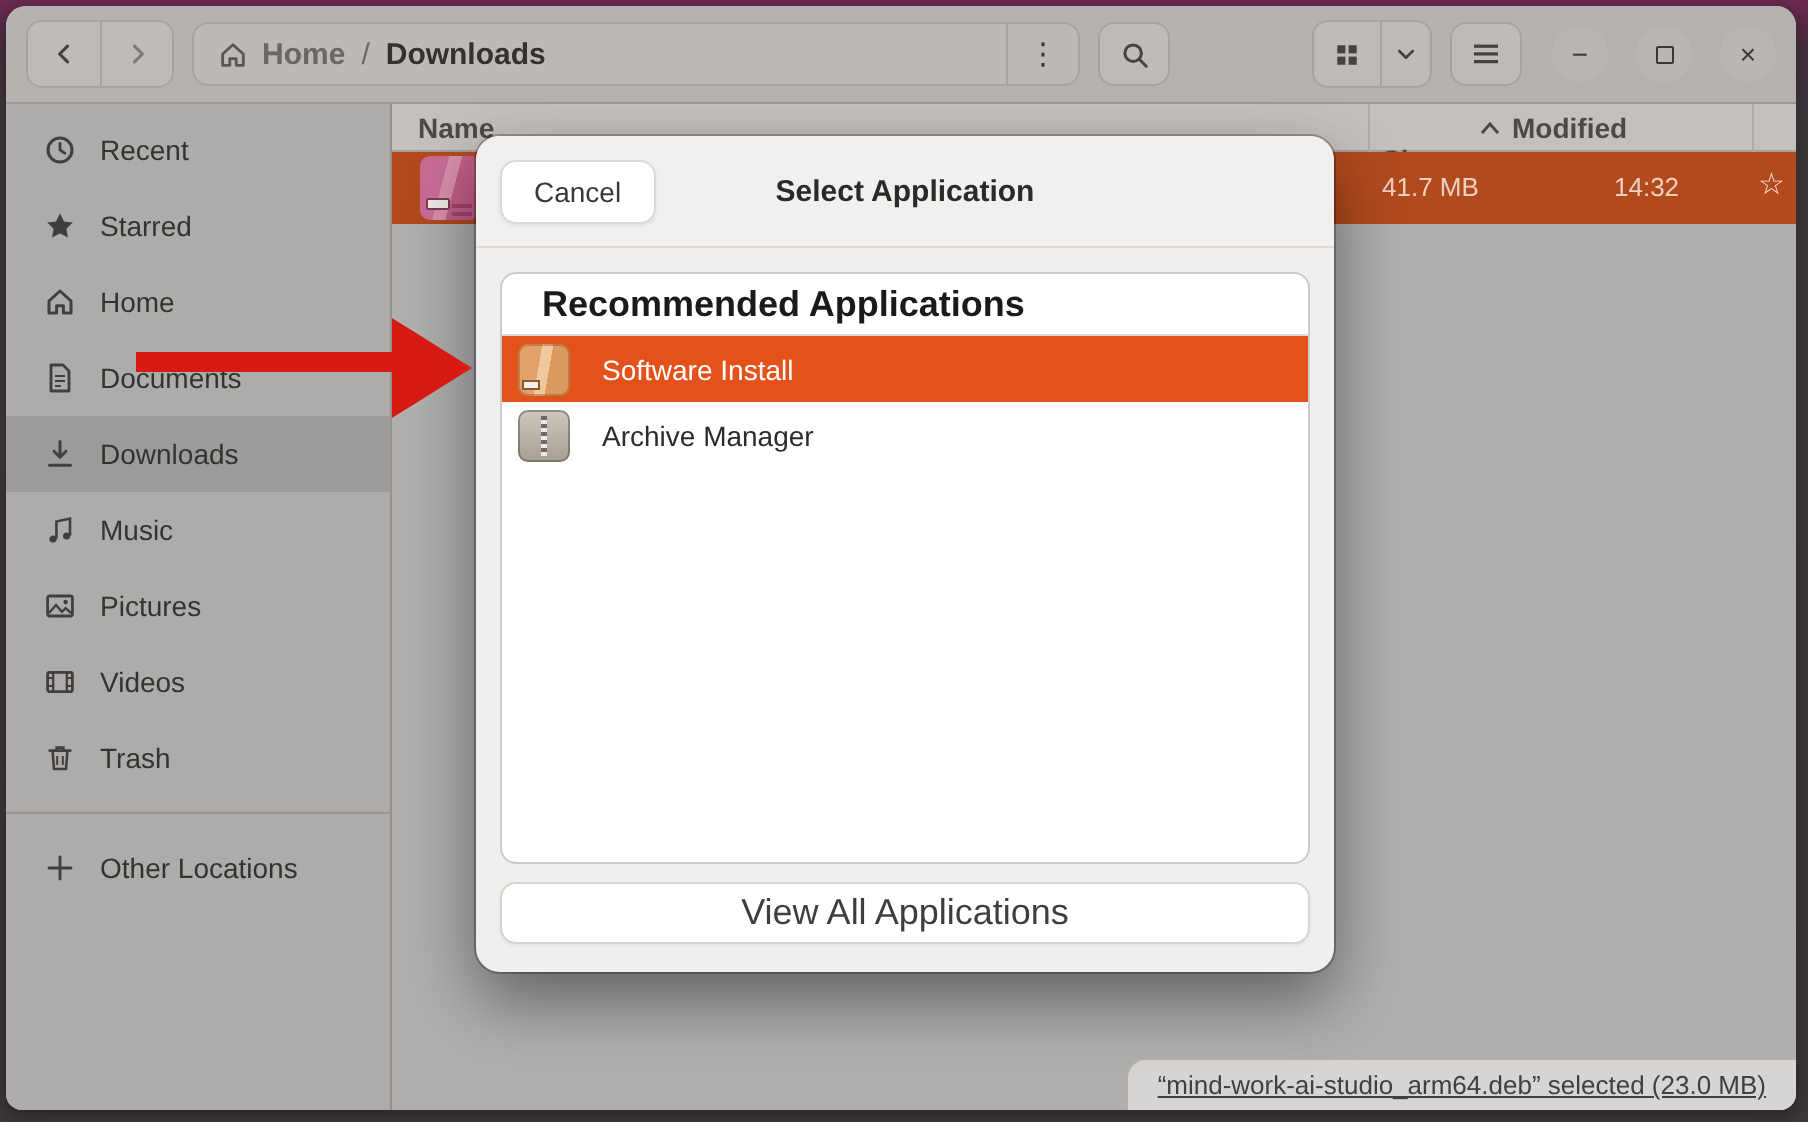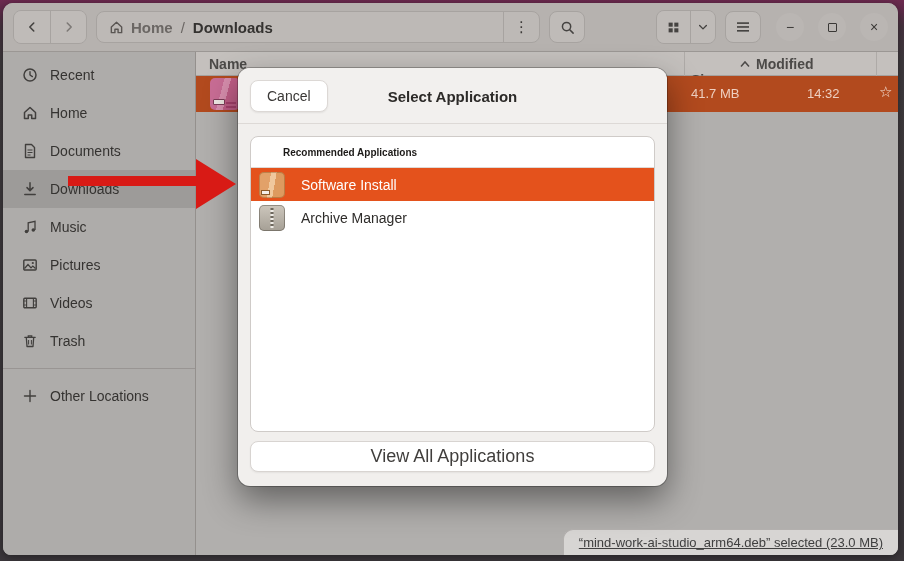--- a/index.html
+++ b/index.html
@@ -94,21 +94,21 @@
     text-align:center; width:260px; }
   .dlg-title { font-size:15px; font-weight:bold; color:#2c2a28; }
   .dlg-subtitle { font-size:12px; color:#8d8a87; margin-top:1px; }
   .dlg-right { margin-left:auto; display:flex; gap:11px; }
   .dlg-search { width:34px; }
   .select-btn { padding:0 18px; background:#1fa32e; border:1px solid #188a26; color:#ffffff;
     font-weight:bold; box-shadow:none; }
 
   .app-list { position:absolute; left:12px; top:68px; width:405px; height:296px; background:#ffffff;
     border:1px solid #cfcbc8; border-radius:8px; overflow:hidden; }
-  .list-title { height:31px; display:flex; align-items:center; padding:0 32px; font-size:10px;
+  .list-title { height:31px; display:flex; align-items:center; padding:0 20px; font-size:18px;
     font-weight:bold; color:#1c1a18; border-bottom:1px solid #dedad7; }
   .app-row { height:33px; display:flex; align-items:center; gap:16px; padding:0 8px; font-size:14px;
     color:#2e2c2a; }
   .app-row.selected { background:#e4521c; color:#ffffff; }
   .app-icon { width:26px; height:26px; border-radius:5px; position:relative; flex:0 0 26px; }
   .app-icon.deb { background:linear-gradient(100deg,#e2a169 0 40%,#f0c89d 40% 58%,#dd9a5f 58% 100%);
     box-shadow:inset 0 0 0 1px rgba(120,70,20,.35); }
   .app-icon.deb .tag { position:absolute; left:2px; bottom:3px; width:9px; height:5px;
     background:#f4efe9; box-shadow:inset 0 0 0 1px #8a5a2a; }
   .app-icon.zip { background:linear-gradient(180deg,#cdc7bd 0,#a59f95 100%);
@@ -231,20 +231,28 @@
               <svg class="icn-svg" viewBox="0 0 16 16">
                 <circle cx="8" cy="8" r="6" fill="none" stroke="currentColor" stroke-width="1.5"></circle>
                 <path d="M8 4.7V8l2.4 1.6" fill="none" stroke="currentColor" stroke-width="1.4" stroke-linecap="round"></path>
               </svg>
             </span>
           <span>Recent</span>
         </div>
         <div class="side-item">
           <span class="icn">
               <svg class="icn-svg" viewBox="0 0 16 16">
+                <path d="M8 1.6l2 4.1 4.4.6-3.2 3.1.8 4.4L8 11.7l-4 2.1.8-4.4L1.6 6.3l4.4-.6z" fill="currentColor"></path>
+              </svg>
+            </span>
+          <span>Starred</span>
+        </div>
+        <div class="side-item">
+          <span class="icn">
+              <svg class="icn-svg" viewBox="0 0 16 16">
                 <path d="M2.5 7.5L8 2.5l5.5 5V13.5h-3.8v-3.6H6.3v3.6H2.5z" fill="none" stroke="currentColor" stroke-width="1.5" stroke-linejoin="round"></path>
               </svg>
             </span>
           <span>Home</span>
         </div>
         <div class="side-item">
           <span class="icn">
               <svg class="icn-svg" viewBox="0 0 16 16">
                 <path d="M3.5 1.5h6l3 3v10h-9z" fill="none" stroke="currentColor" stroke-width="1.4" stroke-linejoin="round"></path>
                 <path d="M5.5 7h5M5.5 9.5h5M5.5 12h3" stroke="currentColor" stroke-width="1.1"></path>

